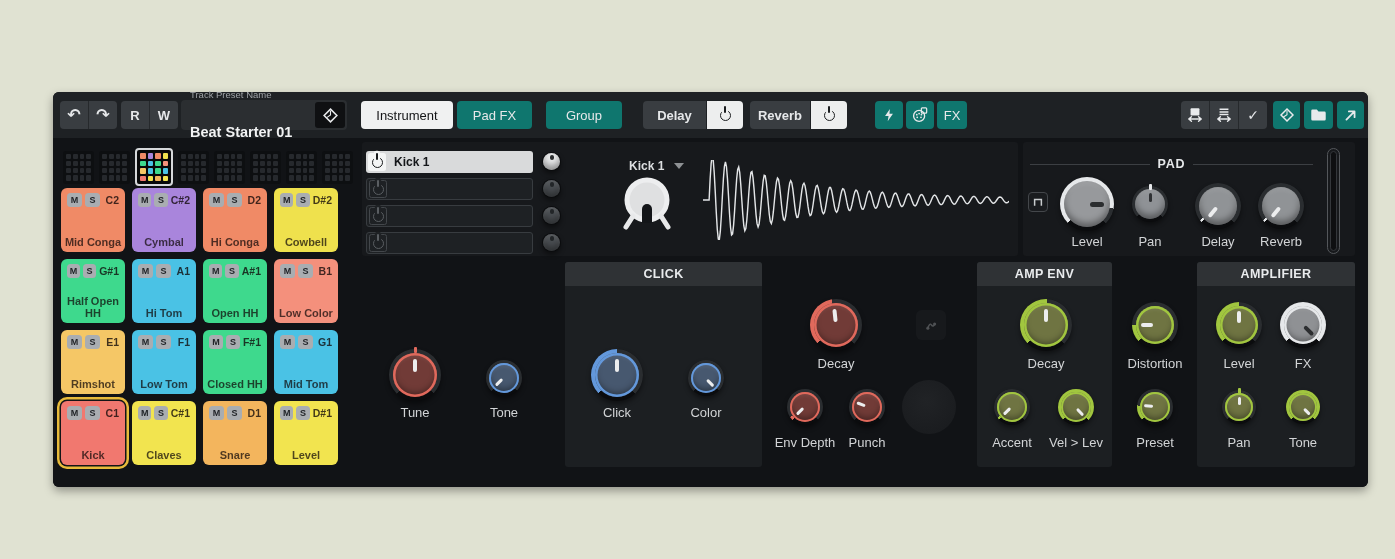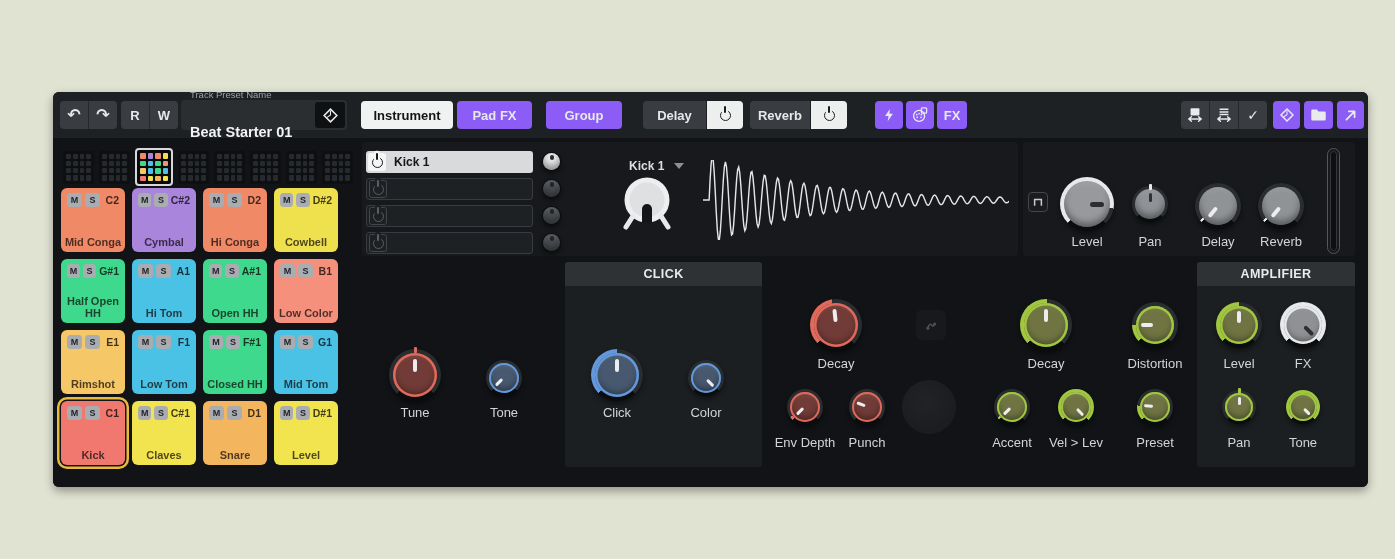--- a/index.html
+++ b/index.html
@@ -5,32 +5,32 @@
   * { margin:0; padding:0; box-sizing:border-box; }
   html,body { width:1395px; height:559px; background:#E0E2D2; overflow:hidden;
     font-family:"Liberation Sans","DejaVu Sans",sans-serif; }
   .window { position:absolute; left:53px; top:92px; width:1315px; height:395px;
     background:#131518; border-radius:6px; box-shadow:0 4px 10px rgba(0,0,0,.35); }
   .window::after { content:""; position:absolute; left:5px; right:-4px; bottom:-8px; height:12px;
     background:#1B1C1E; border-radius:0 0 9px 9px; z-index:-1; }
   
   .toolbar { position:absolute; left:0; top:0; right:0; height:46px; background:#1E2124; border-radius:6px 6px 0 0; }
   .tb { position:absolute; top:9px; height:28px; display:flex; align-items:center; justify-content:center;
-    background:#8b5cf6; border-radius:4px; color:#E6E8EA; }
+    background:#0f766e; border-radius:4px; color:#E6E8EA; }
   .grp { gap:1px; background:#26292C; overflow:hidden; }
   .grp .cell { width:28px; height:28px; display:flex; align-items:center; justify-content:center;
     background:#393D41; color:#E6E8EA; font-weight:700; font-size:13px; }
   .glyph { font-size:16px; font-weight:700; line-height:1; }
   .preset { left:128px; width:166px; top:8px; height:30px; background:#2B2E31; border-radius:4px;
     position:absolute; display:flex; flex-direction:column; justify-content:center; padding-left:9px;gap:24px; }
   .preset .plabel { font-size:9.5px; color:#9EA2A6; line-height:1.2; }
   .preset .pname { font-size:14.5px; font-weight:600; color:#F2F3F4; line-height:1.15; }
   .preset .save { position:absolute; right:2px; top:2px; width:30px; height:26px; background:#0F1012;
     border-radius:3px; display:flex; align-items:center; justify-content:center; }
-  .tabbtn { font-size:13px; font-weight:700; }
+  .tabbtn { font-size:13px; font-weight:400; }
   .tabbtn.active { background:#F0F1F1; color:#131416; }
   .seg { position:absolute; top:9px; height:28px; display:flex; gap:1px; }
   .seg .lab { display:flex; align-items:center; justify-content:center; background:#393D41; color:#E6E8EA;
     font-size:13px; font-weight:600; border-radius:4px 0 0 4px; }
   .seg .pwrbtn { width:36px; display:flex; align-items:center; justify-content:center; background:#EDEEEE;
     border-radius:0 4px 4px 0; color:#1B1D1F; }
   .icbtn { width:28px; }
   .pwr { display:inline-block; position:relative; width:11px; height:11px; border:1.8px solid currentColor; border-radius:50%; }
   .pwr::after { content:""; position:absolute; left:50%; top:-4.5px; transform:translateX(-50%);
     width:2px; height:6.5px; background:currentColor; box-shadow:0 0 0 2.2px var(--pbg,transparent); border-radius:1px; }
@@ -537,20 +537,25 @@
     </div>
     <svg style="position:absolute;left:564px;top:33px" width="60" height="66" viewBox="0 0 60 66">
       <circle cx="30" cy="29" r="20" fill="#DFE0E1" stroke="#EDEEEF" stroke-width="5"></circle>
       <path d="M9 56 L16 45 M51 56 L44 45" stroke="#E8E9EA" stroke-width="5" stroke-linecap="round"></path>
       <path d="M25 38 a5 5 0 0 1 10 0 v14 h-10 Z" fill="#131518"></path>
     </svg>
     <svg style="position:absolute;left:650px;top:22px" width="306" height="80" viewBox="0 0 300 80" preserveAspectRatio="none">
       <polyline id="wf" points="0,40.0 1,40.0 2,40.0 3,40.0 4,40.0 5,40.0 6,40.0 7,18.9 8,3.3 9,-3.5 10,-0.0 11,12.7 12,31.6 13,52.0 14,69.2 15,79.2 16,79.8 17,71.2 18,55.5 19,36.5 20,18.7 21,6.3 22,2.0 23,6.6 24,18.9 25,35.9 26,53.5 27,67.5 28,74.9 29,73.9 30,65.1 31,50.6 32,33.9 33,19.0 34,9.4 35,7.0 36,12.4 37,24.1 38,39.3 39,54.3 40,65.7 41,70.8 42,68.6 43,59.8 44,46.6 45,32.1 46,19.8 47,12.4 48,11.6 49,17.5 50,28.4 51,41.9 52,54.6 53,63.7 54,67.0 55,64.0 56,55.4 57,43.5 58,30.9 59,20.8 60,15.3 61,15.7 62,21.8 63,32.0 64,43.8 65,54.5 66,61.6 67,63.5 68,59.9 69,51.7 70,41.0 71,30.2 72,22.0 73,18.1 74,19.4 75,25.5 76,34.8 77,45.2 78,54.1 79,59.5 80,60.3 81,56.3 82,48.6 83,39.1 84,29.9 85,23.3 86,20.7 87,22.7 88,28.6 89,37.1 90,46.1 91,53.5 92,57.5 93,57.4 94,53.3 95,46.1 96,37.7 97,29.9 98,24.7 99,23.2 100,25.6 101,31.3 102,38.9 103,46.7 104,52.7 105,55.6 106,54.9 107,50.6 108,44.0 109,36.6 110,30.1 111,26.1 112,25.4 113,28.1 114,33.5 115,40.3 116,47.0 117,51.8 118,53.8 119,52.6 120,48.4 121,42.4 122,35.9 123,30.5 124,27.4 125,27.4 126,30.2 127,35.3 128,41.4 129,47.1 130,50.9 131,52.2 132,50.6 133,46.5 134,41.0 135,35.4 136,31.0 137,28.7 138,29.2 139,32.1 140,36.8 141,42.2 142,47.0 143,50.0 144,50.6 145,48.8 146,44.9 147,40.0 148,35.1 149,31.5 150,30.0 151,30.8 152,33.7 153,38.1 154,42.8 155,46.8 156,49.1 157,49.2 158,47.2 159,43.6 160,39.2 161,35.0 162,32.1 163,31.1 164,32.2 165,35.1 166,39.1 167,43.2 168,46.5 169,48.2 170,48.0 171,45.9 172,42.5 173,38.5 174,35.0 175,32.7 176,32.2 177,33.5 178,36.2 179,39.9 180,43.4 181,46.1 182,47.4 183,46.9 184,44.7 185,41.6 186,38.1 187,35.1 188,33.3 189,33.1 190,34.6 191,37.2 192,40.5 193,43.6 194,45.8 195,46.6 196,45.8 197,43.8 198,40.8 199,37.8 200,35.3 201,33.9 202,34.0 203,35.5 204,38.0 205,41.0 206,43.6 207,45.4 208,45.9 209,45.0 210,42.9 211,40.2 212,37.5 213,35.5 214,34.5 215,34.8 216,36.3 217,38.7 218,41.3 219,43.6 220,45.0 221,45.2 222,44.2 223,42.2 224,39.8 225,37.4 226,35.7 227,35.0 228,35.5 229,37.1 230,39.3 231,41.6 232,43.5 233,44.6 234,44.6 235,43.5 236,41.6 237,39.4 238,37.3 239,35.9 240,35.5 241,36.2 242,37.7 243,39.7 244,41.8 245,43.4 246,44.2 247,44.0 248,42.9 249,41.1 250,39.1 251,37.3 252,36.2 253,36.0 254,36.7 255,38.2 256,40.1 257,41.9 258,43.3 259,43.8 260,43.5 261,42.3 262,40.6 263,38.8 264,37.3 265,36.5 266,36.4 267,37.2 268,38.7 269,40.4 270,42.0 271,43.1 272,43.5 273,43.0 274,41.9 275,40.3 276,38.7 277,37.4 278,36.7 279,36.8 280,37.7 281,39.1 282,40.7 283,42.1 284,43.0 285,43.2 286,42.6 287,41.5 288,40.0 289,38.5 290,37.4 291,37.0 292,37.2 293,38.1 294,39.4 295,40.9 296,42.1 297,42.8 298,42.9 299,42.2 300,41.1 " fill="none" stroke="#E3E5E7" stroke-width="1.4"></polyline>
     </svg>
 
+    <div class="pad-head">
+      <i class="ln"></i>
+        <span class="t">PAD</span>
+        <i class="ln"></i>
+    </div>
     <div class="choke">
       <svg viewBox="0 0 16 16" width="12" height="12">
           <path d="M3.5 13 V4.5 H12.5 V13" fill="none" stroke="#C9CCCE" stroke-width="2"></path>
         </svg>
     </div>
     <div class="knob" style="left:1007px;top:39px;width:54px;height:54px;--ring:var(--accent-gray);--rw:0px;--sweep:235deg;--body:var(--body-gray);--ptrc:#2B2D2F;--pw:5px;--angle:90deg">
         <i class="arc"></i>
         <i class="kbody"></i>
         <i class="ptr"></i>
       </div>
@@ -571,20 +576,23 @@
         <i class="ptr"></i>
       </div>
     <div class="klabel" style="left:1034px;top:96px">Level</div>
     <div class="klabel" style="left:1097px;top:96px">Pan</div>
     <div class="klabel" style="left:1165px;top:96px">Delay</div>
     <div class="klabel" style="left:1228px;top:96px">Reverb</div>
     <div class="vsb"></div>
 
     <div class="sec" style="left:512px;width:197px">
         <div class="sec-h">CLICK</div>
+      </div>
+    <div class="sec" style="left:924px;width:135px">
+        <div class="sec-h">AMP ENV</div>
       </div>
     <div class="sec" style="left:1144px;width:158px">
         <div class="sec-h">AMPLIFIER</div>
       </div>
 
     <div class="knob" style="left:336px;top:211px;width:52px;height:52px;--ring:var(--accent-red);--body:var(--body-red);--angle:0deg">
         <i class="arc"></i>
         <i class="kbody"></i>
         <i class="ptr"></i>
         <i class="tick"></i>

